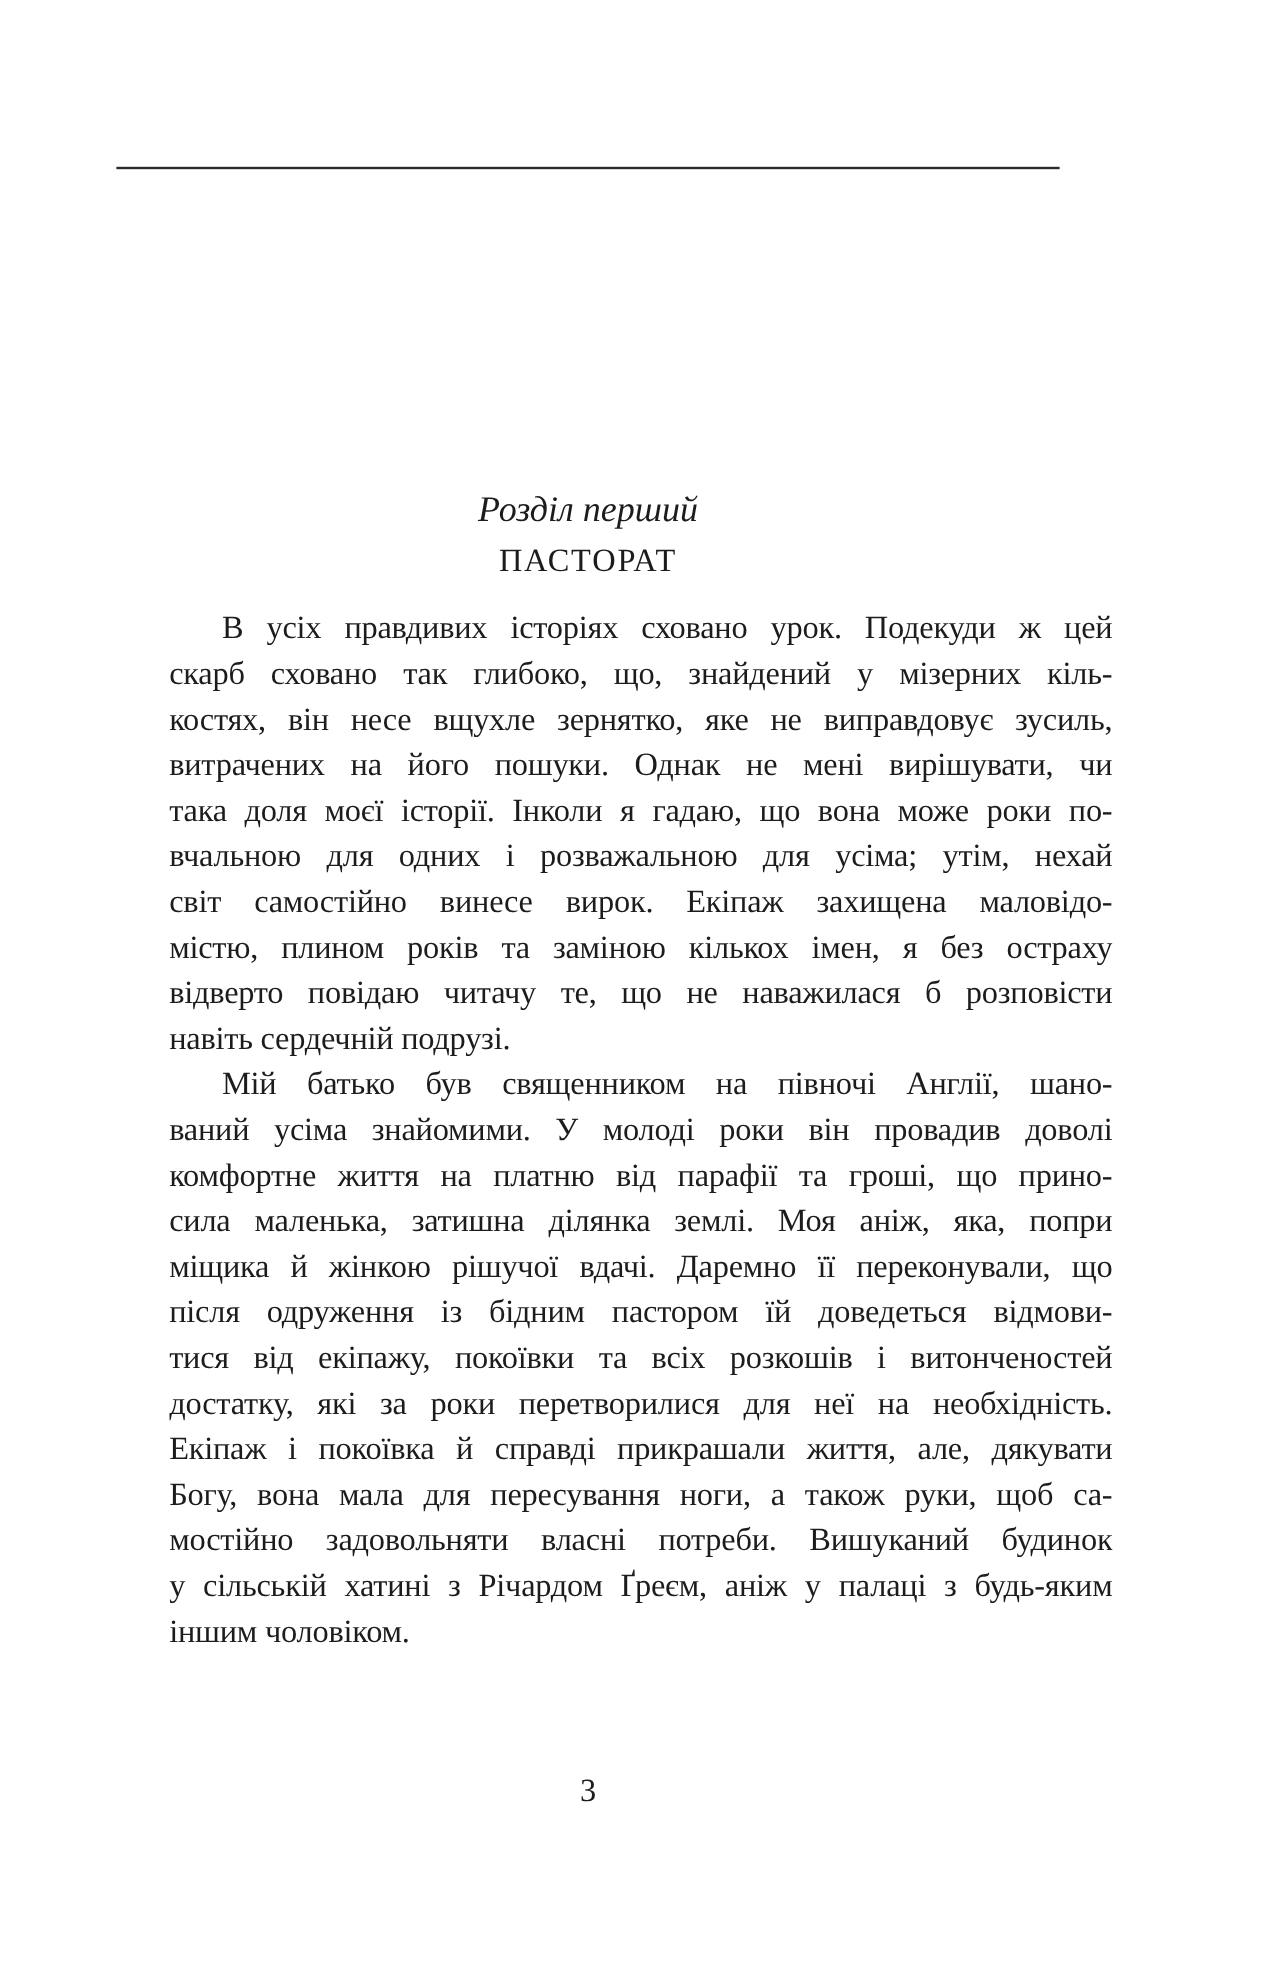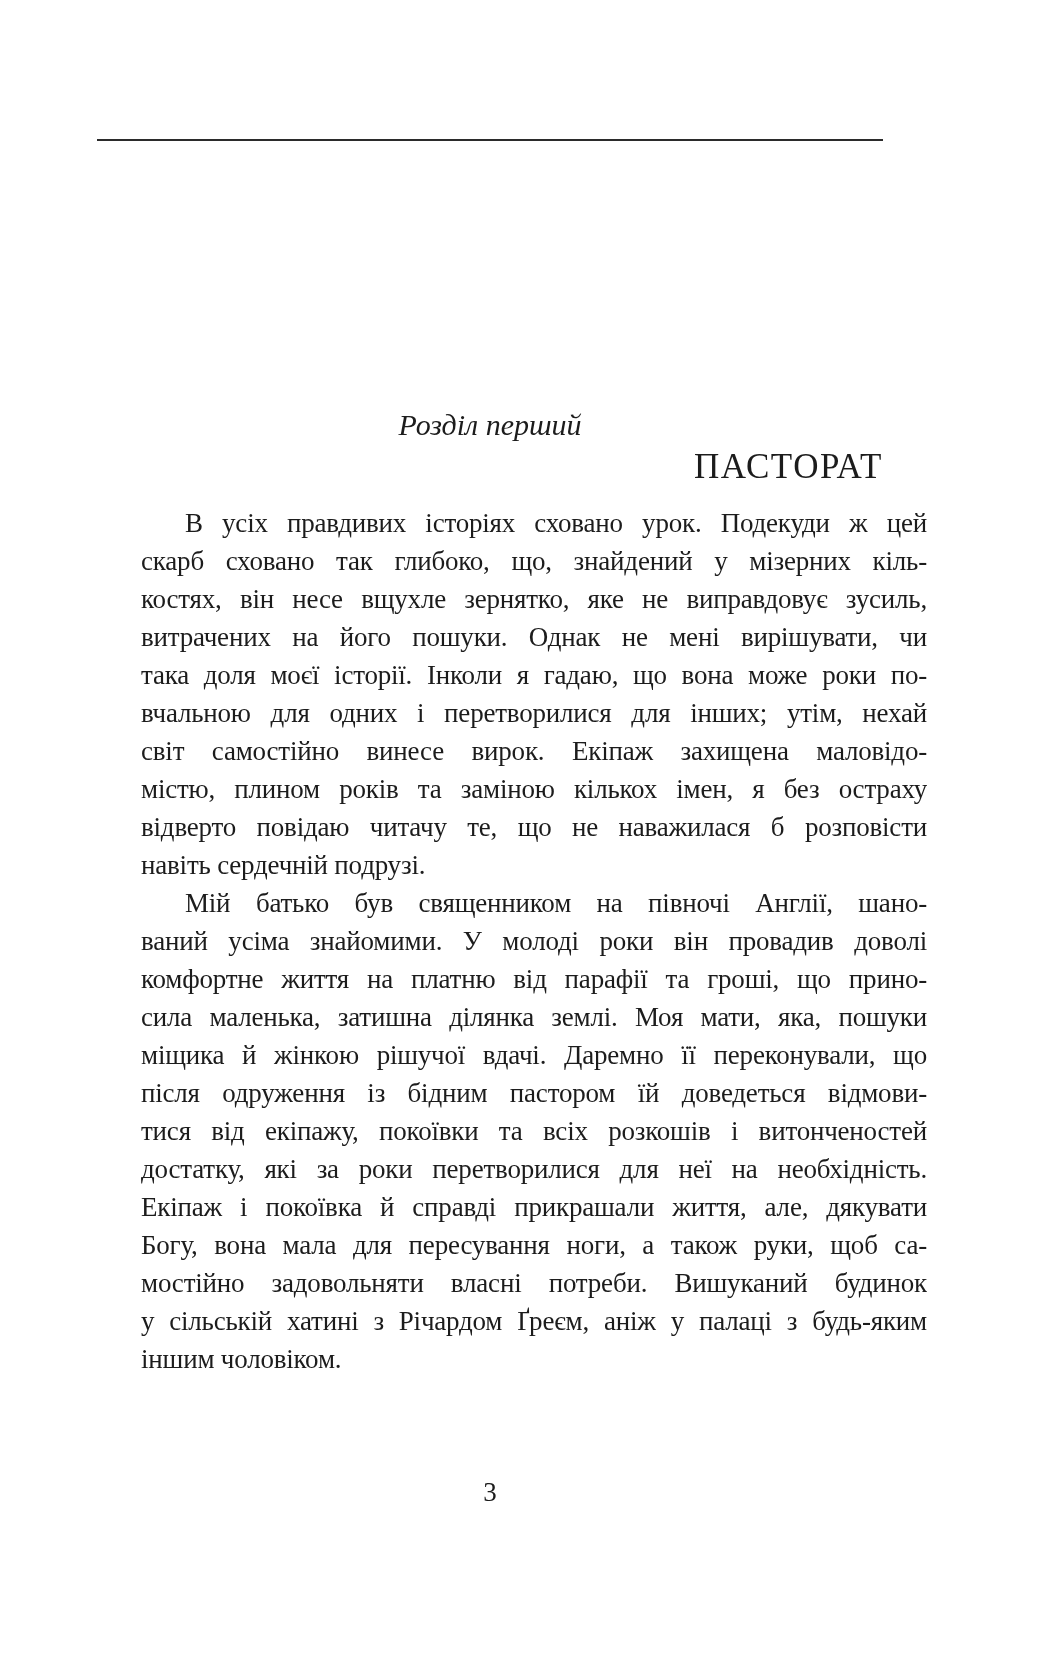--- a/index.html
+++ b/index.html
@@ -32,22 +32,22 @@
     text-align: center;
     font-style: italic;
     font-size: 30px;
     line-height: 40px;
   }
   .chapter-title {
     position: absolute;
     top: 447px;
     left: 97px;
     width: 786px;
-    text-align: right;
-    font-size: 35px;
+    text-align: center;
+    font-size: 27px;
     line-height: 40px;
     letter-spacing: 1.5px;
   }
   .body-text {
     position: absolute;
     top: 504px;
     left: 97px;
     width: 786px;
     font-size: 27px;
     line-height: 38px;
@@ -83,31 +83,31 @@
   <div class="header-rule"></div>
   <div class="chapter-head">Розділ перший</div>
   <div class="chapter-title">ПАСТОРАТ</div>
   <div class="body-text">
       <div class="para">
         <div class="line first">В усіх правдивих історіях сховано урок. Подекуди ж цей</div>
         <div class="line">скарб сховано так глибоко, що, знайдений у мізерних кіль-</div>
         <div class="line">костях, він несе вщухле зернятко, яке не виправдовує зусиль,</div>
         <div class="line">витрачених на його пошуки. Однак не мені вирішувати, чи</div>
         <div class="line">така доля моєї історії. Інколи я гадаю, що вона може роки по-</div>
-        <div class="line">вчальною для одних і перетворилися для інших; утім, нехай</div>
+        <div class="line">вчальною для одних і розважальною для усіма; утім, нехай</div>
         <div class="line">світ самостійно винесе вирок. Екіпаж захищена маловідо-</div>
         <div class="line">містю, плином років та заміною кількох імен, я без остраху</div>
         <div class="line">відверто повідаю читачу те, що не наважилася б розповісти</div>
         <div class="line last">навіть сердечній подрузі.</div>
       </div>
       <div class="para">
         <div class="line first">Мій батько був священником на півночі Англії, шано-</div>
         <div class="line">ваний усіма знайомими. У молоді роки він провадив доволі</div>
         <div class="line">комфортне життя на платню від парафії та гроші, що прино-</div>
-        <div class="line">сила маленька, затишна ділянка землі. Моя мати, яка, пошуки</div>
+        <div class="line">сила маленька, затишна ділянка землі. Моя аніж, яка, попри</div>
         <div class="line">міщика й жінкою рішучої вдачі. Даремно її переконували, що</div>
         <div class="line">після одруження із бідним пастором їй доведеться відмови-</div>
         <div class="line">тися від екіпажу, покоївки та всіх розкошів і витонченостей</div>
         <div class="line">достатку, які за роки перетворилися для неї на необхідність.</div>
         <div class="line">Екіпаж і покоївка й справді прикрашали життя, але, дякувати</div>
         <div class="line">Богу, вона мала для пересування ноги, а також руки, щоб са-</div>
         <div class="line">мостійно задовольняти власні потреби. Вишуканий будинок</div>
         <div class="line">у сільській хатині з Річардом Ґреєм, аніж у палаці з будь-яким</div>
         <div class="line last">іншим чоловіком.</div>
       </div>

